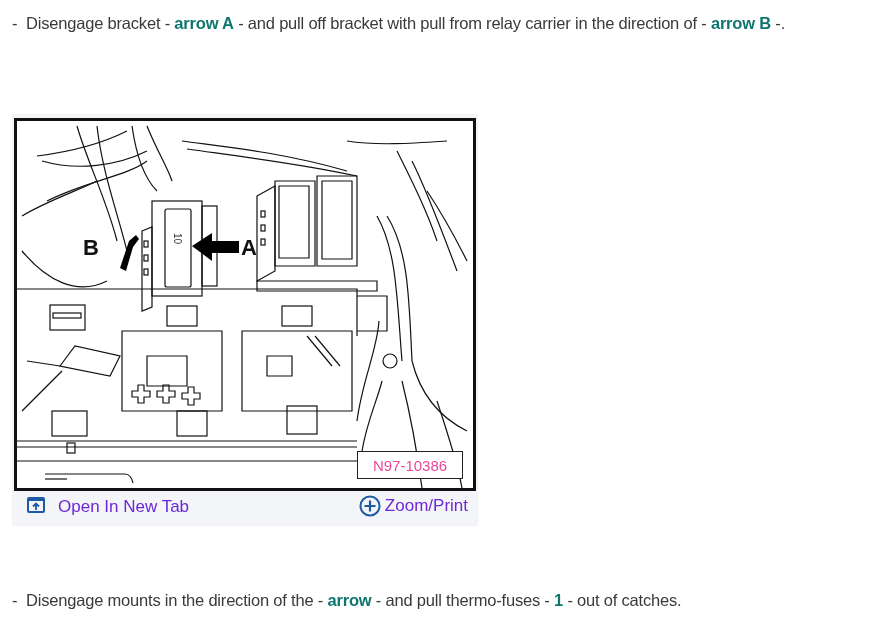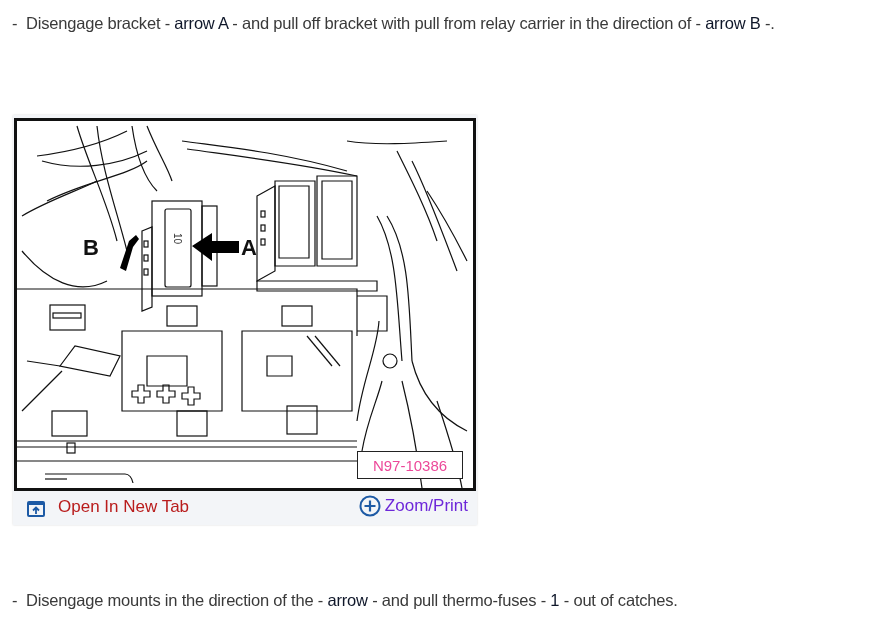--- a/index.html
+++ b/index.html
@@ -1,30 +1,30 @@
 <!DOCTYPE html>
 <html><head>
 <meta charset="utf-8">
 <style>
   html, body { margin: 0; padding: 0; background: #ffffff; }
   body { width: 884px; height: 623px; position: relative; overflow: hidden;
          font-family: "Liberation Sans", sans-serif; color: #333333; }
   .step { position: absolute; left: 12px; font-size: 16.5px; letter-spacing: -0.2px;
           white-space: nowrap; color: #3a3a3a; }
-  .step b { color: #0f172a; font-weight: normal; }
+  .step b { color: #0f766e; font-weight: bold; }
   #step1 { top: 14px; }
   #step2 { top: 591px; }
   .figure { position: absolute; left: 13px; top: 115px; width: 464px; height: 410px;
             background: #f3f5f8; box-shadow: 0 0 2px rgba(0,0,0,0.15); }
   .illus { position: absolute; left: 1px; top: 3px; width: 456px; height: 367px;
            border: 3px solid #111; background: #fff; overflow: hidden; }
   .illus svg { display: block; }
   .figure-footer { position: absolute; left: 0; top: 376px; width: 464px; height: 34px; }
-  .open-tab { position: absolute; left: 14px; top: 6px; display: flex; align-items: flex-end;
-              color: #b91c1c; font-size: 17px; cursor: pointer; }
+  .open-tab { position: absolute; left: 14px; top: 6px; display: flex; align-items: flex-start;
+              color: #6d28d9; font-size: 17px; cursor: pointer; }
   .open-tab .ico { width: 18px; height: 16px; margin-right: 13px; }
   .zoom-print { position: absolute; right: 9px; top: 4px; display: flex; align-items: center;
                 color: #6d28d9; font-size: 17px; cursor: pointer; }
   .zoom-print .ico { width: 22px; height: 22px; margin-right: 4px; }
   .fig-id { position: absolute; left: 340px; top: 330px; width: 104px; height: 26px;
             border: 1.5px solid #222; background: #fff; font-size: 15px; color: #ec4899;
             display: flex; align-items: center; justify-content: center; }
   .callout { position: absolute; font-weight: bold; font-size: 22px; color: #111; }
 </style>
 </head>

